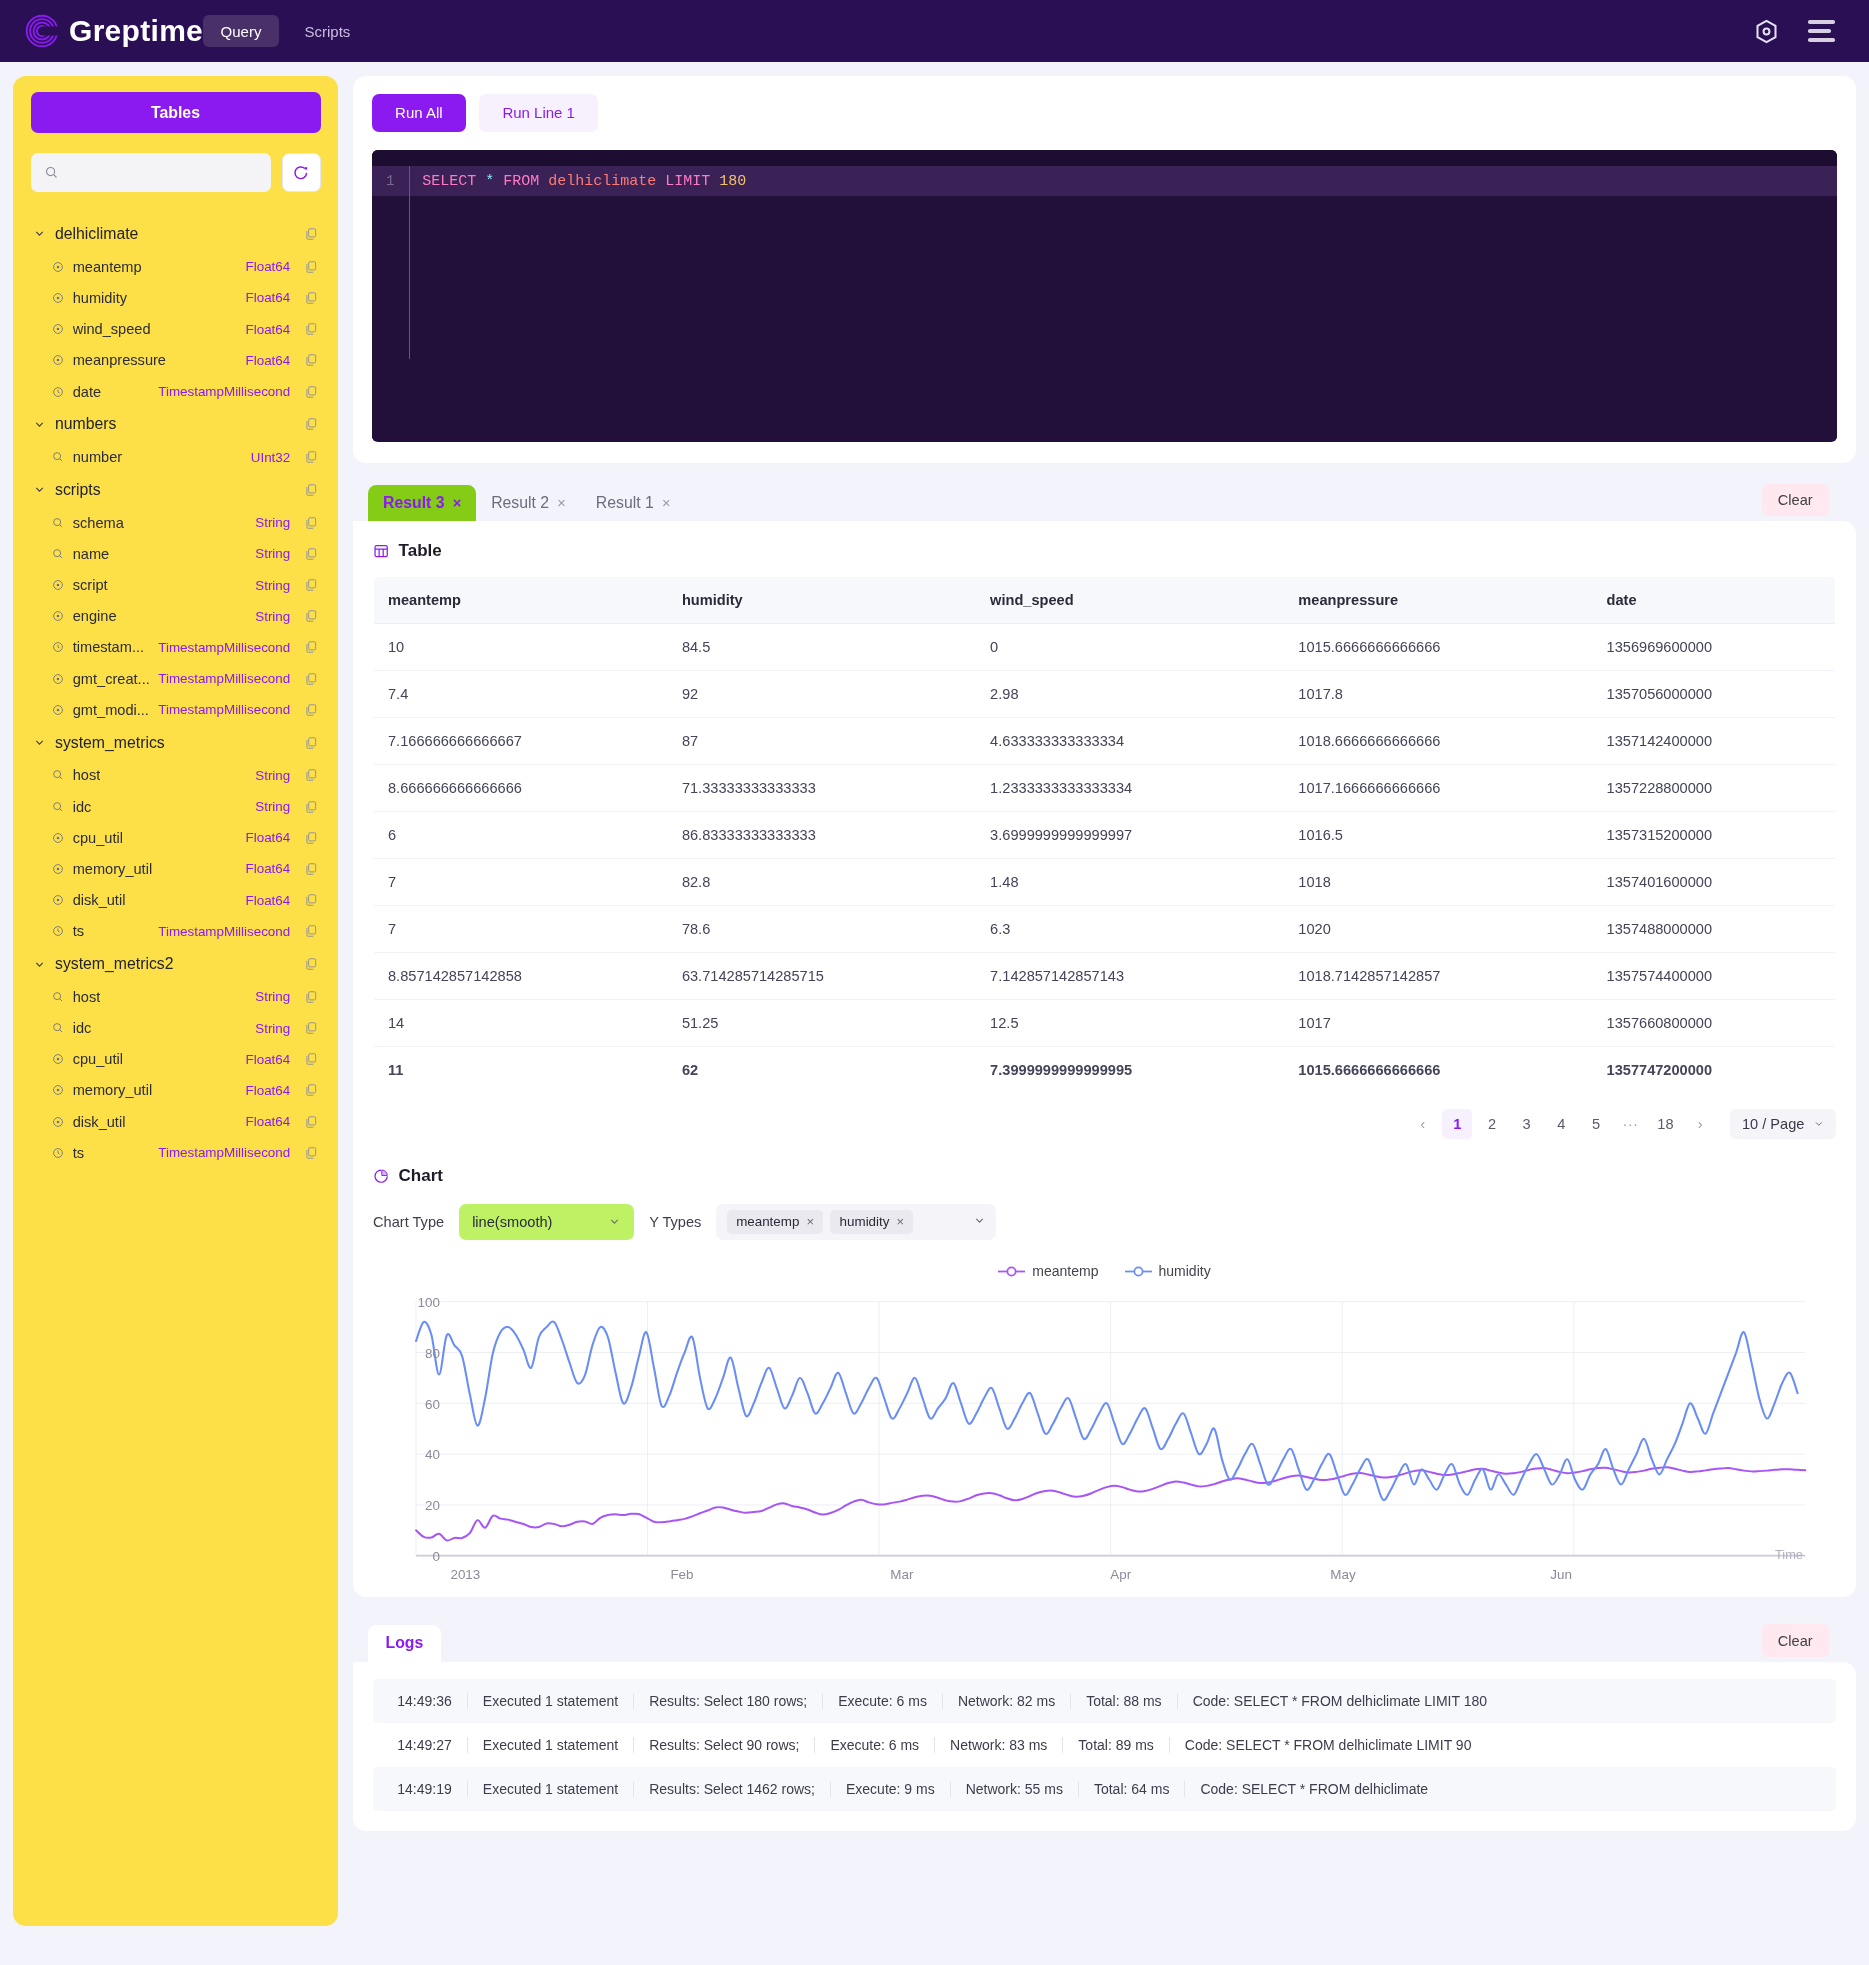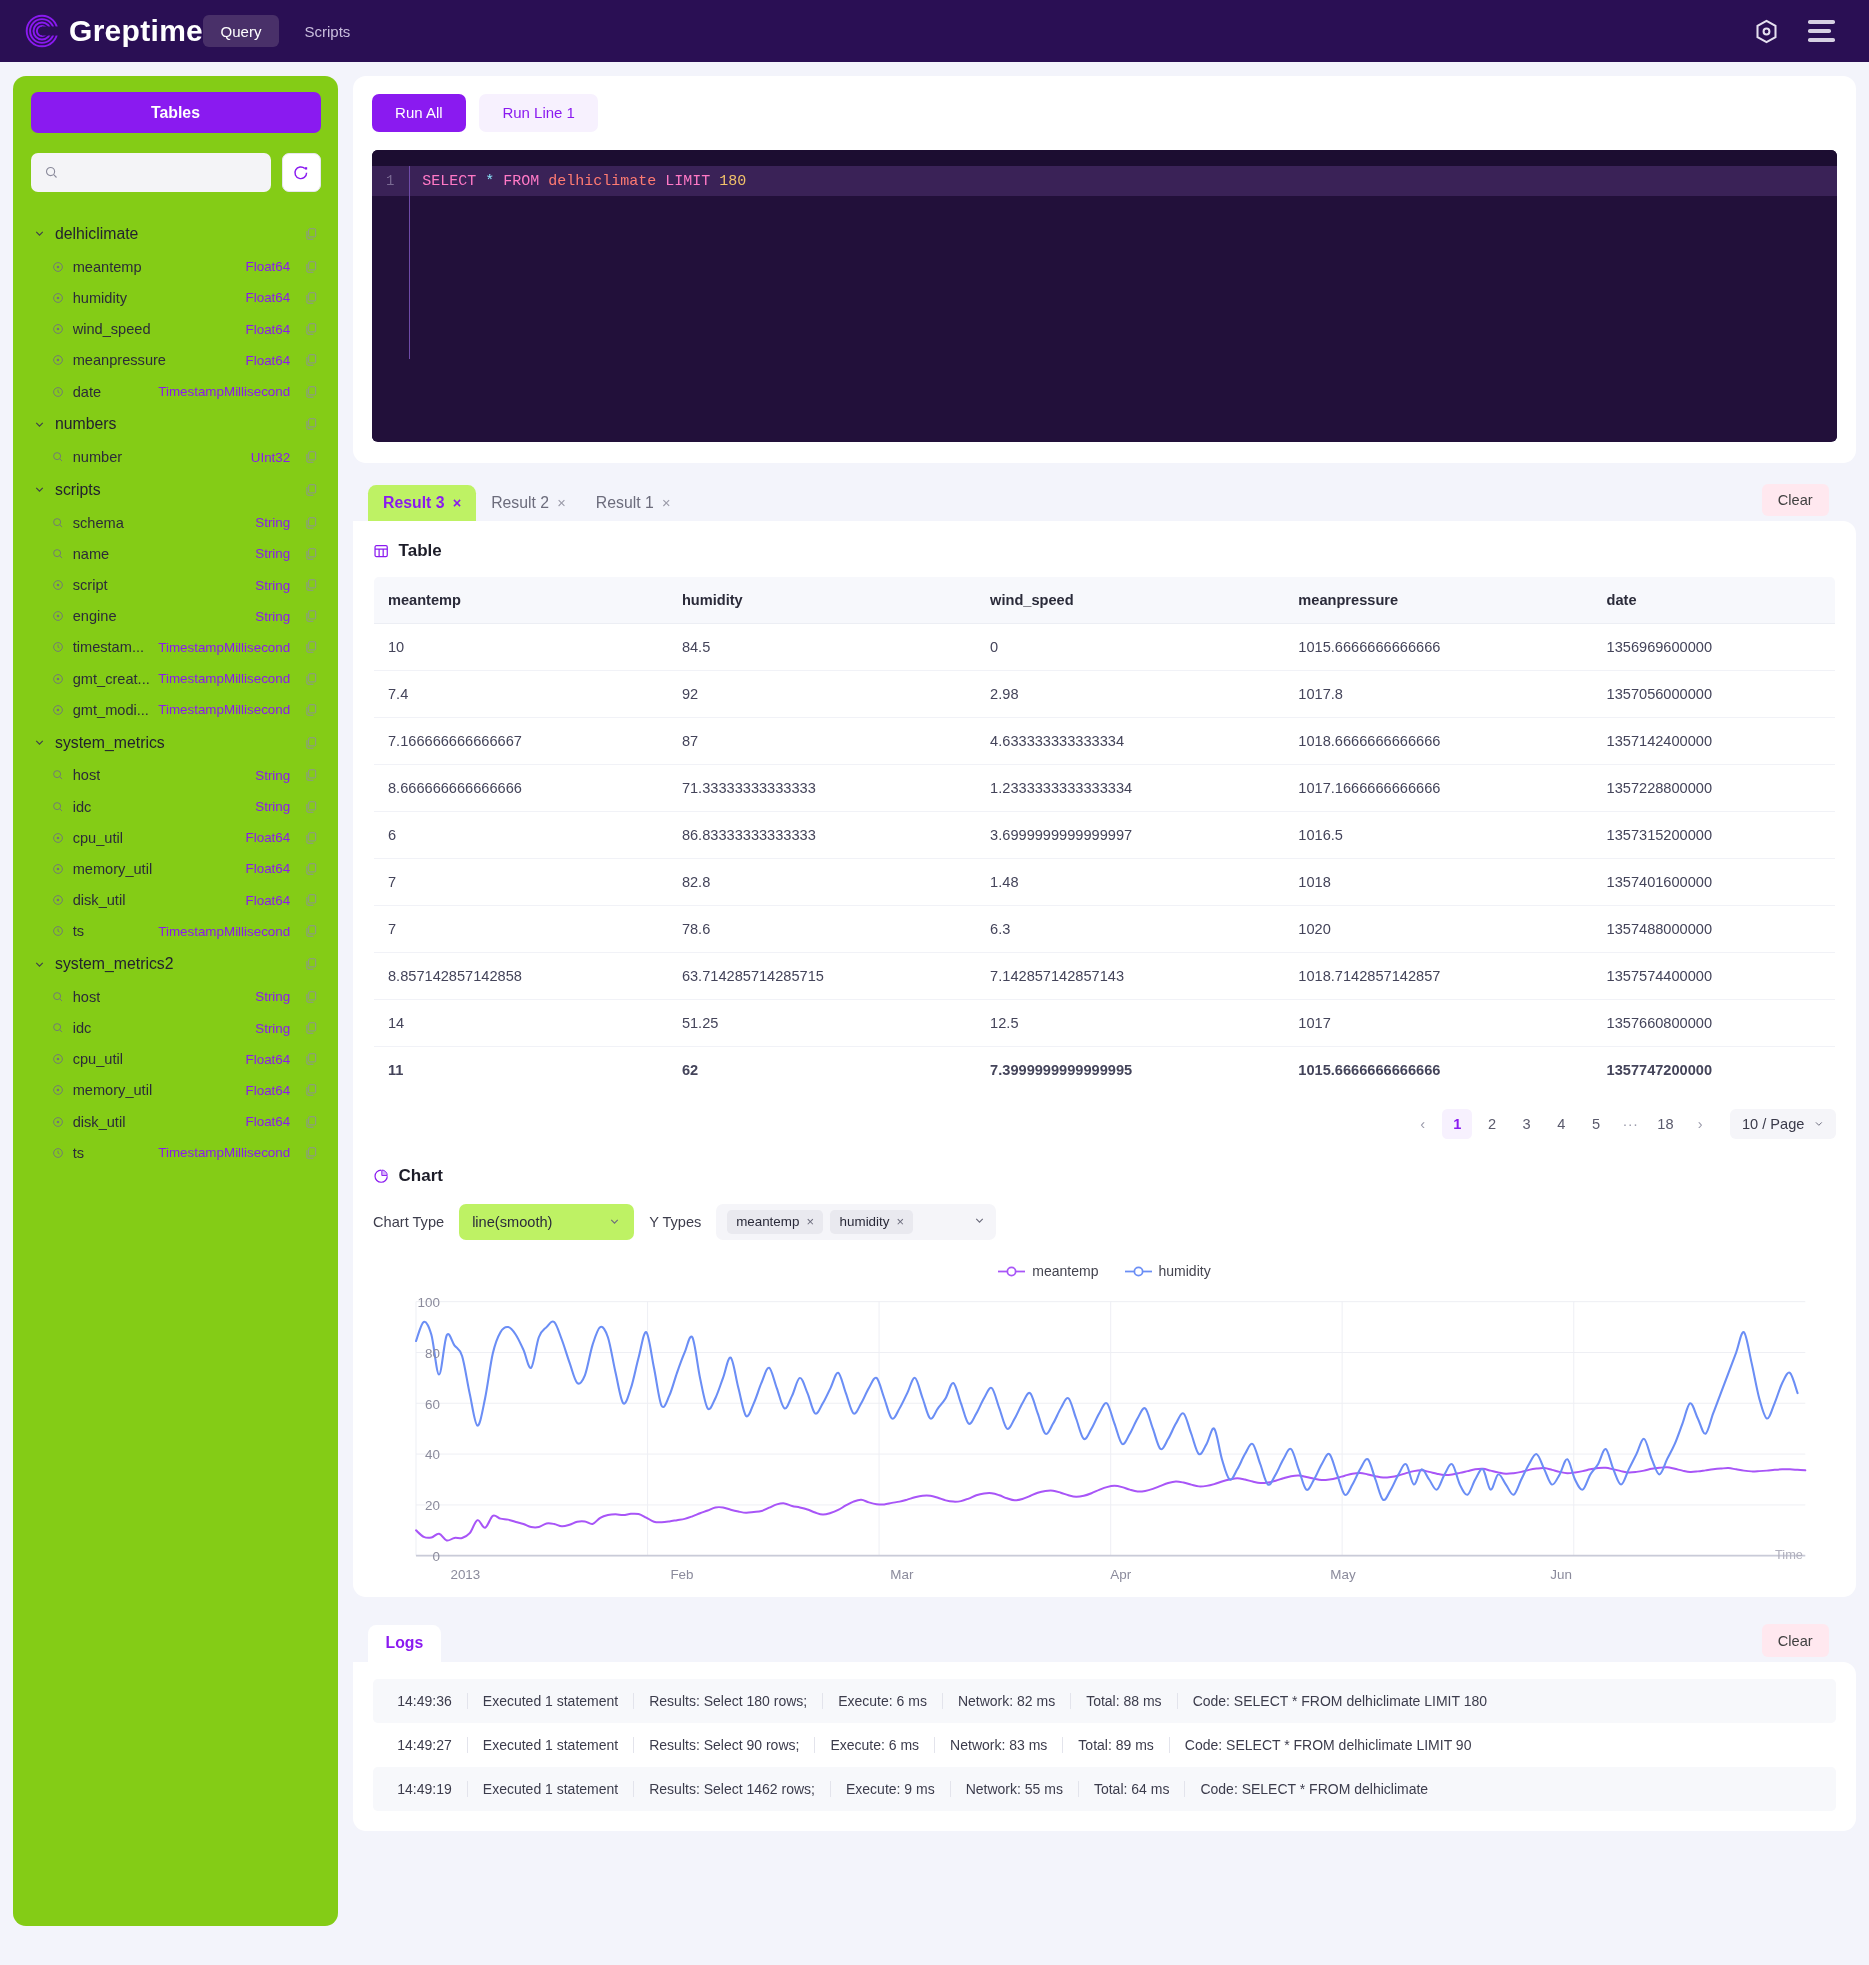--- a/index.html
+++ b/index.html
@@ -18,21 +18,21 @@
   .hx-icon{width:27px;height:27px;}
   .burger{width:27px;display:flex;flex-direction:column;gap:5.3px;}
   .burger span{display:block;height:3.5px;background:#d6d0e2;border-radius:1.8px;}
   .burger span:nth-child(2){width:84%;}
   .burger span:nth-child(3){width:100%;}
 
   
   .page{display:flex;padding:14px 13px 0 13px;gap:15px;height:1903px;}
 
   
-  .sidebar{width:325px;background:#84cc16;border-radius:13px;padding:16.3px 17.5px;flex:none;height:1850px;overflow:hidden;}
+  .sidebar{width:325px;background:#fde047;border-radius:13px;padding:16.3px 17.5px;flex:none;height:1850px;overflow:hidden;}
   .tables-btn{width:100%;background:#8a1af0;color:#fff;border:none;border-radius:7px;height:41px;font-size:15.8px;font-family:inherit;font-weight:600;cursor:pointer;}
   .search-row{display:flex;gap:10.5px;margin-top:20px;align-items:center;}
   .search-box{flex:1;height:39px;background:#f4f4f7;border-radius:7px;display:flex;align-items:center;padding:0 13px;gap:8.2px;}
   .search-box svg{flex:none;}
   .search-box input{border:none;background:transparent;outline:none;font-size:14.6px;font-family:inherit;color:#2d2d3a;width:100%;}
   .refresh-btn{width:39px;height:39px;border:1.2px solid #e6e6ee;border-radius:7px;display:flex;align-items:center;justify-content:center;background:#fff;cursor:pointer;}
 
   .tree{margin-top:24.5px;}
   .tree-table{display:flex;align-items:center;padding:8.2px 2.3px;gap:8.2px;cursor:pointer;}
   .chev{width:14px;flex:none;display:flex;justify-content:center;}
@@ -57,21 +57,21 @@
   .caret{width:1.8px;height:26px;background:#a87bff;flex:none;}
   .code-text{font-family:"Liberation Mono", monospace;font-size:15px;padding-left:11.7px;white-space:pre;}
   .k{color:#ff79c6;} .s{color:#8be9fd;} .t{color:#ff7b72;} .n{color:#f1c26a;}
   .code-body{height:245px;background:#22103a;}
   .code-caret-col{position:absolute;left:37px;top:16.3px;width:1.8px;height:193px;background:#6f4ba8;}
 
   
   .result-tabs{display:flex;align-items:flex-end;padding:0 15px;position:relative;height:43px;}
   .rtab{padding:9.3px 15px;font-size:15.8px;color:#6c6c7c;display:flex;align-items:center;gap:8.2px;cursor:pointer;border-radius:8.2px 8.2px 0 0;}
   .rtab .x{font-size:14.6px;color:#9a9aa8;}
-  .rtab.active{background:#bef264;color:#8a1af0;font-weight:600;}
+  .rtab.active{background:#84cc16;color:#8a1af0;font-weight:600;}
   .rtab.active .x{color:#8a1af0;}
   .clear-btn{position:absolute;right:27px;top:5.8px;background:#ffe8ef;color:#404040;border:none;border-radius:5.8px;padding:8.2px 16.3px;font-size:14.6px;font-family:inherit;cursor:pointer;}
 
   .result-card{padding:20px 20px 15px 20px;}
   .sec-title{display:flex;align-items:center;gap:9.3px;font-size:17px;font-weight:bold;color:#1c1c28;}
 
   table.data{width:100%;border-collapse:collapse;margin-top:15px;border:0.6px solid #eceef4;border-radius:5.8px;overflow:hidden;}
   table.data th{background:#f7f8fc;text-align:left;font-size:14.6px;font-weight:600;color:#2b2b3a;padding:15px 14px;border-bottom:0.6px solid #eceef4;}
   table.data td{font-size:14.6px;color:#44445a;padding:15px 14px;border-bottom:0.6px solid #f1f2f7;}
   table.data tr:last-child td{border-bottom:none;font-weight:bold;}

